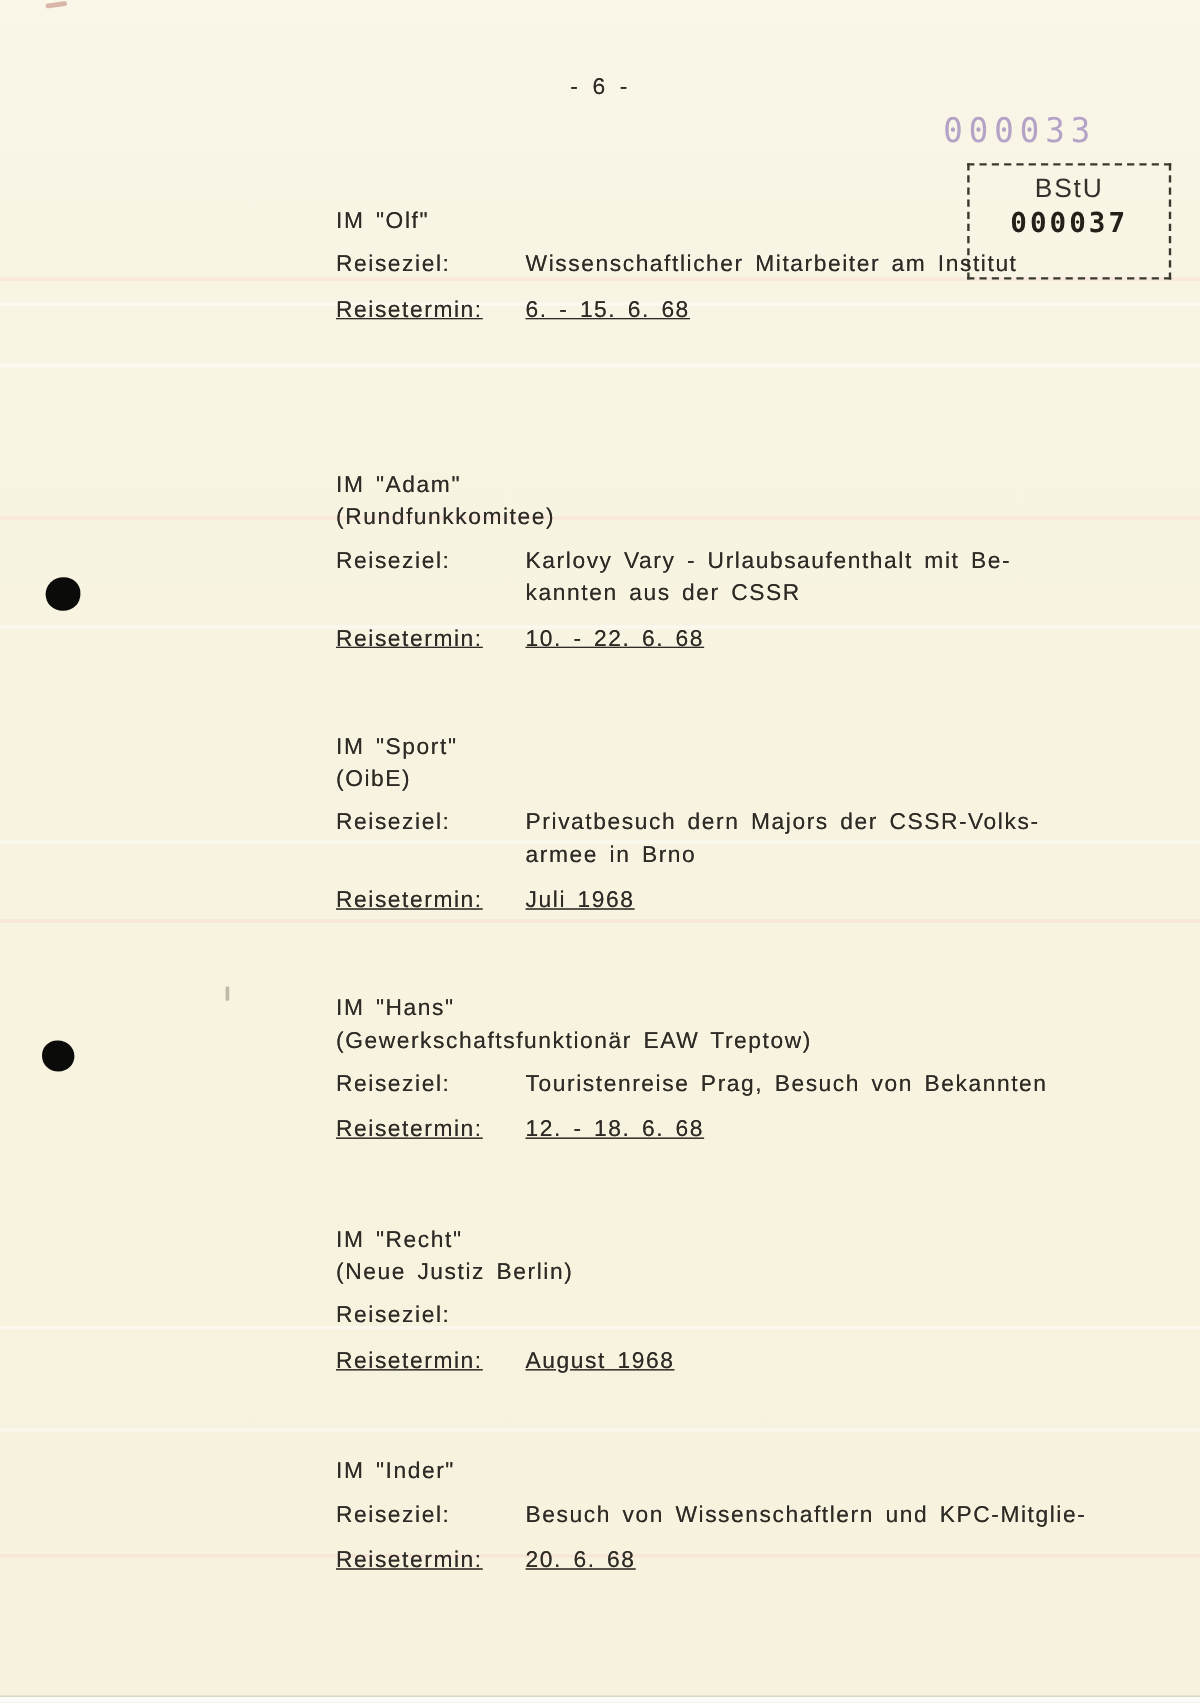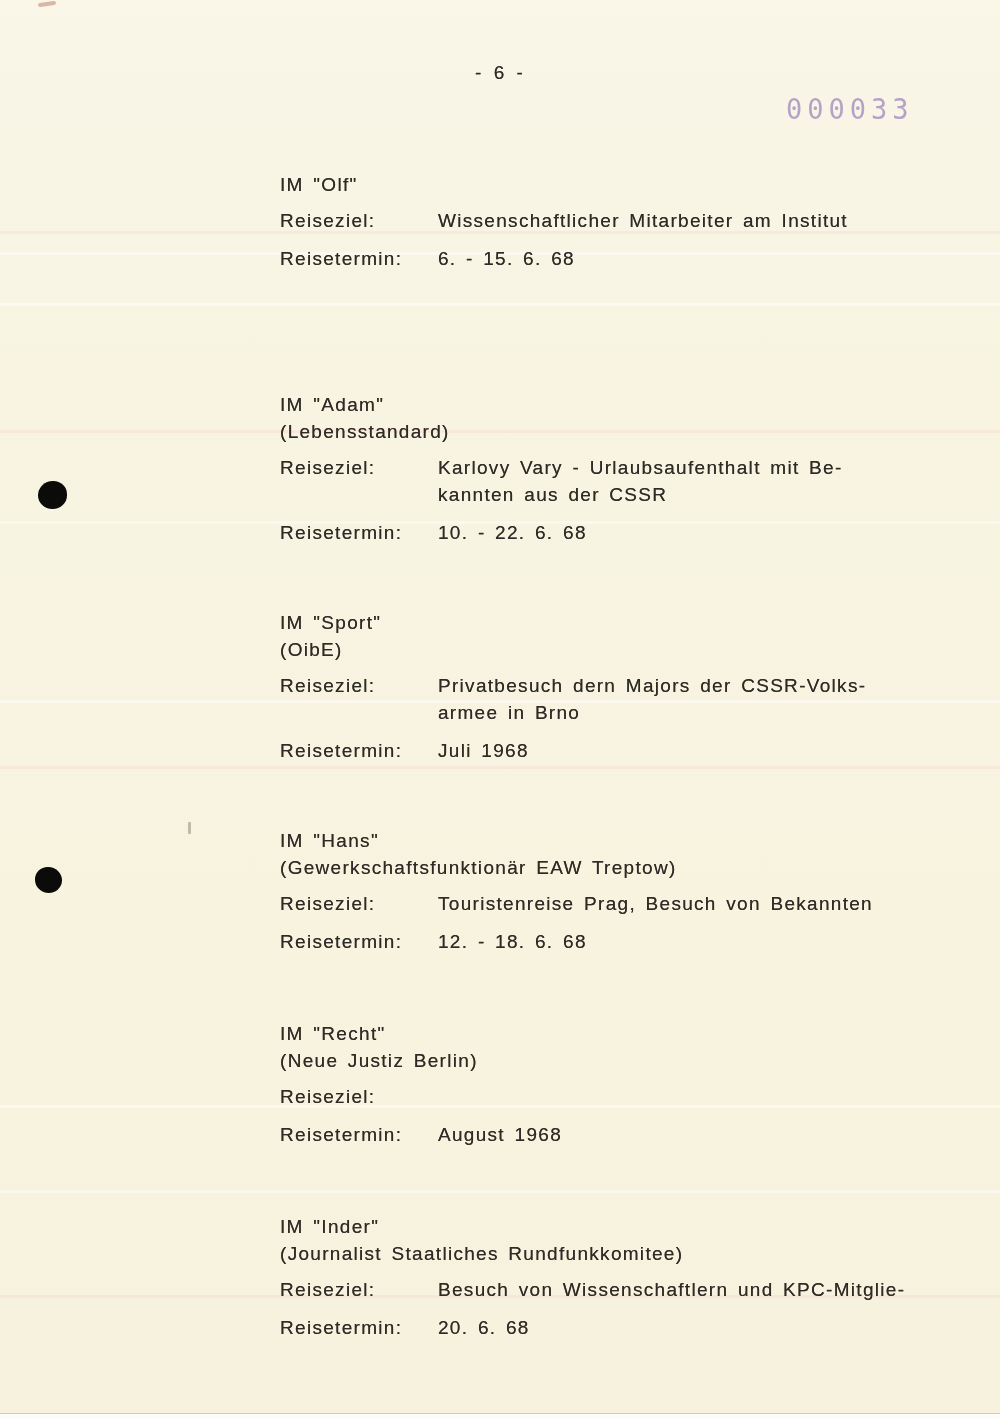--- a/index.html
+++ b/index.html
@@ -63,21 +63,21 @@
   .dot1 { left: 38px; top: 481px; width: 29px; height: 28px; border-radius: 52% 48% 50% 50%; }
   .dot2 { left: 35px; top: 867px; width: 27px; height: 26px; border-radius: 48% 52% 50% 52%; }
   .smudge-hans {
     position: absolute; left: 188px; top: 822px; width: 3px; height: 12px;
     background: rgba(60,55,50,0.3); border-radius: 1px;
   }
   .entry { position: absolute; left: 280px; width: 680px; }
   .row { display: flex; }
   .row .label { flex: 0 0 158px; width: 158px; }
   .row.ziel { margin-top: 9px; }
-  .row.termin { margin-top: 11px; }
+  .row.termin { margin-top: 11px; text-decoration: underline; }
 </style>
 </head>
 <body>
 
 <div class="page">
 
   <div class="band pink" style="top:231px;"></div>
   <div class="band white" style="top:252px;"></div>
   <div class="band white" style="top:303px;"></div>
   <div class="band pink" style="top:430px;"></div>
@@ -90,38 +90,42 @@
   <div class="corner-mark"></div>
   <div class="smudge-hans"></div>
   <div class="bottom-edge"></div>
 
   <div class="hole-dot dot1"></div>
   <div class="hole-dot dot2"></div>
 
   <div class="page-number">- 6 -</div>
 
   <div class="stamp-serial-top">000033</div>
+  <div class="bstu-box">
+    <div class="bstu-label">BStU</div>
+    <div class="bstu-number">000037</div>
+  </div>
 
   <section class="entry" style="top:171px;">
     <div>IM "Olf"</div>
     <div class="row ziel">
       <div class="label">Reiseziel:</div>
       <div class="value">
         <div>Wissenschaftlicher Mitarbeiter am Institut</div>
       </div>
     </div>
     <div class="row termin">
       <div class="label">Reisetermin:</div>
       <div class="value">6. - 15. 6. 68</div>
     </div>
   </section>
 
   <section class="entry" style="top:391px;">
     <div>IM "Adam"</div>
-    <div>(Lebensstandard)</div>
+    <div>(Rundfunkkomitee)</div>
     <div class="row ziel">
       <div class="label">Reiseziel:</div>
       <div class="value">
         <div>Karlovy Vary - Urlaubsaufenthalt mit Be-</div>
         <div>kannten aus der CSSR</div>
       </div>
     </div>
     <div class="row termin">
       <div class="label">Reisetermin:</div>
       <div class="value">10. - 22. 6. 68</div>
@@ -167,21 +171,20 @@
       <div class="label">Reiseziel:</div>
     </div>
     <div class="row termin">
       <div class="label">Reisetermin:</div>
       <div class="value">August 1968</div>
     </div>
   </section>
 
   <section class="entry" style="top:1213px;">
     <div>IM "Inder"</div>
-    <div>(Journalist Staatliches Rundfunkkomitee)</div>
     <div class="row ziel">
       <div class="label">Reiseziel:</div>
       <div class="value">
         <div>Besuch von Wissenschaftlern und KPC-Mitglie-</div>
       </div>
     </div>
     <div class="row termin">
       <div class="label">Reisetermin:</div>
       <div class="value">20. 6. 68</div>
     </div>

